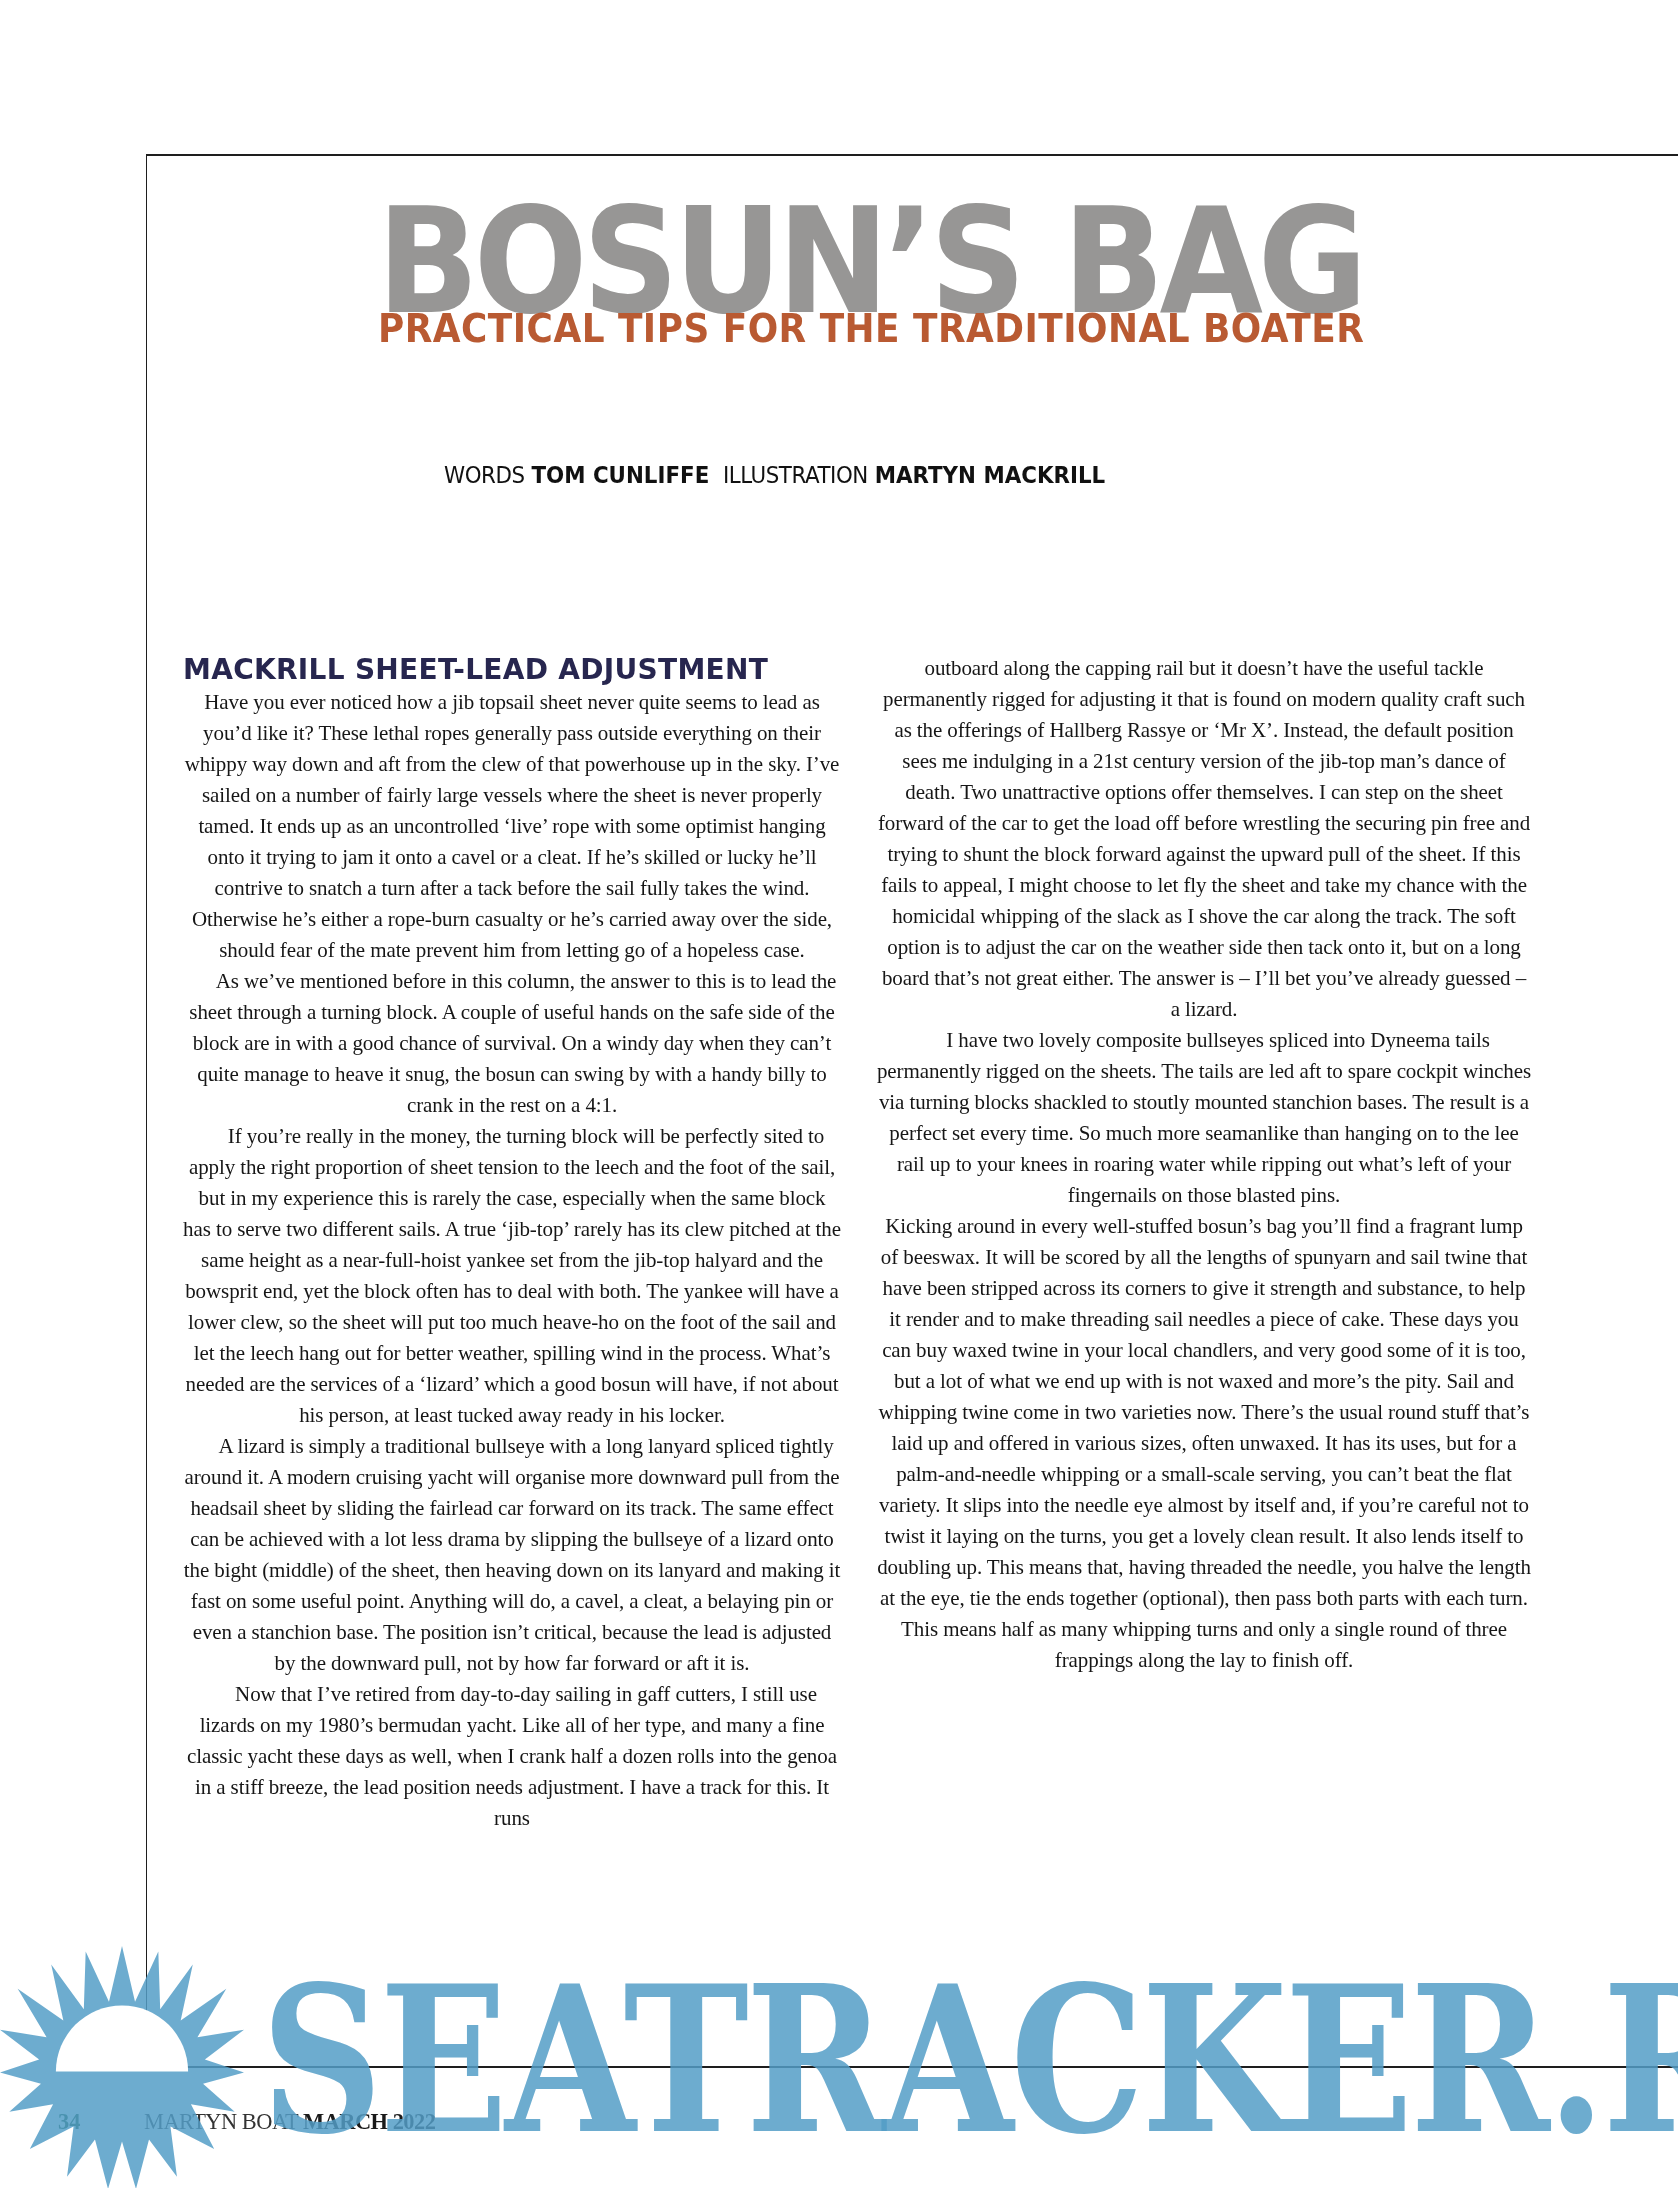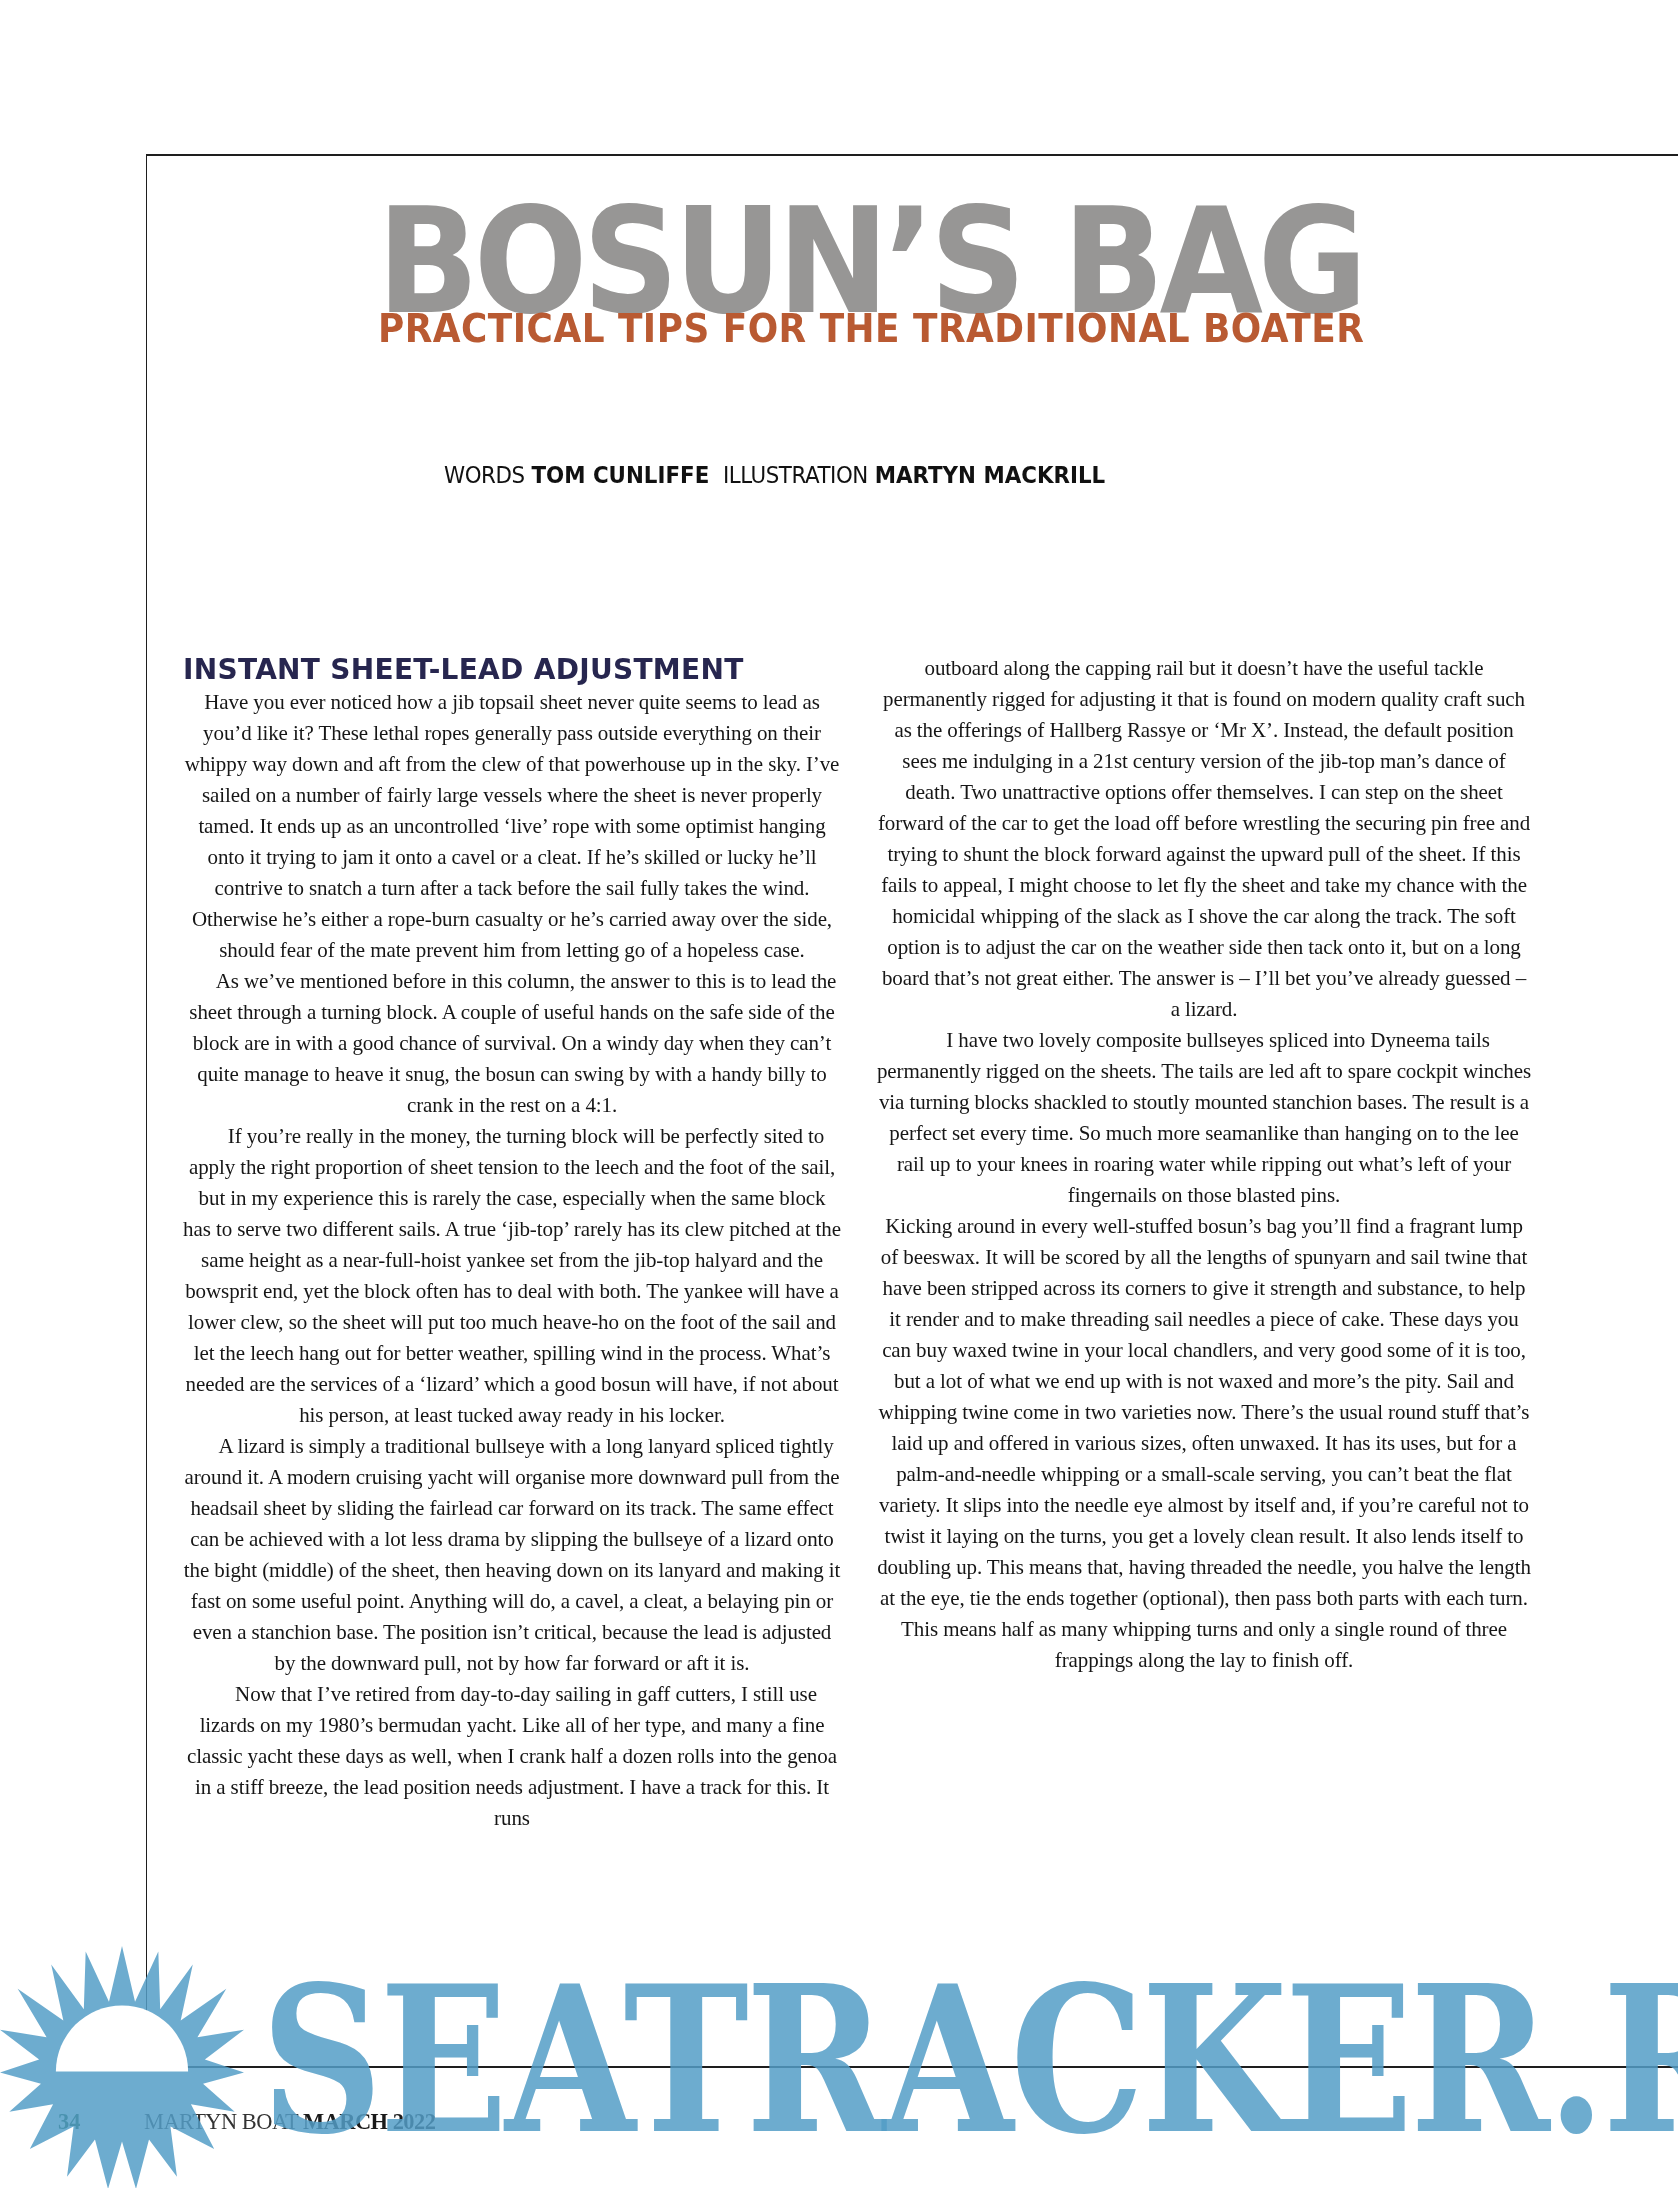--- a/index.html
+++ b/index.html
@@ -79,21 +79,21 @@
 <div class="subtitle">PRACTICAL TIPS FOR THE TRADITIONAL BOATER</div>
 
 <div class="byline">
   <span class="light">WORDS</span>
   <span class="bold">TOM CUNLIFFE</span>&nbsp;
   <span class="light">ILLUSTRATION</span>
   <span class="bold">MARTYN MACKRILL</span>
 </div>
 
 <div class="col col-left">
-  <h2 class="heading">INSTANT SHEET-LEAD ADJUSTMENT</h2>
+  <h2 class="heading">MACKRILL SHEET-LEAD ADJUSTMENT</h2>
   <p class="para">Have you ever noticed how a jib topsail sheet never quite seems to lead as you’d like it? These lethal ropes generally pass outside everything on their whippy way down and aft from the clew of that powerhouse up in the sky. I’ve sailed on a number of fairly large vessels where the sheet is never properly tamed. It ends up as an uncontrolled ‘live’ rope with some optimist hanging onto it trying to jam it onto a cavel or a cleat. If he’s skilled or lucky he’ll contrive to snatch a turn after a tack before the sail fully takes the wind. Otherwise he’s either a rope-burn casualty or he’s carried away over the side, should fear of the mate prevent him from letting go of a hopeless case.</p>
   <p class="para indent">As we’ve mentioned before in this column, the answer to this is to lead the sheet through a turning block. A couple of useful hands on the safe side of the block are in with a good chance of survival. On a windy day when they can’t quite manage to heave it snug, the bosun can swing by with a handy billy to crank in the rest on a 4:1.</p>
   <p class="para indent">If you’re really in the money, the turning block will be perfectly sited to apply the right proportion of sheet tension to the leech and the foot of the sail, but in my experience this is rarely the case, especially when the same block has to serve two different sails. A true ‘jib-top’ rarely has its clew pitched at the same height as a near-full-hoist yankee set from the jib-top halyard and the bowsprit end, yet the block often has to deal with both. The yankee will have a lower clew, so the sheet will put too much heave-ho on the foot of the sail and let the leech hang out for better weather, spilling wind in the process. What’s needed are the services of a ‘lizard’ which a good bosun will have, if not about his person, at least tucked away ready in his locker.</p>
   <p class="para indent">A lizard is simply a traditional bullseye with a long lanyard spliced tightly around it. A modern cruising yacht will organise more downward pull from the headsail sheet by sliding the fairlead car forward on its track. The same effect can be achieved with a lot less drama by slipping the bullseye of a lizard onto the bight (middle) of the sheet, then heaving down on its lanyard and making it fast on some useful point. Anything will do, a cavel, a cleat, a belaying pin or even a stanchion base. The position isn’t critical, because the lead is adjusted by the downward pull, not by how far forward or aft it is.</p>
   <p class="para indent">Now that I’ve retired from day-to-day sailing in gaff cutters, I still use lizards on my 1980’s bermudan yacht. Like all of her type, and many a fine classic yacht these days as well, when I crank half a dozen rolls into the genoa in a stiff breeze, the lead position needs adjustment. I have a track for this. It runs</p>
 </div>
 
 <div class="col col-right">
   <p class="para">outboard along the capping rail but it doesn’t have the useful tackle permanently rigged for adjusting it that is found on modern quality craft such as the offerings of Hallberg Rassye or ‘Mr X’. Instead, the default position sees me indulging in a 21st century version of the jib-top man’s dance of death. Two unattractive options offer themselves. I can step on the sheet forward of the car to get the load off before wrestling the securing pin free and trying to shunt the block forward against the upward pull of the sheet. If this fails to appeal, I might choose to let fly the sheet and take my chance with the homicidal whipping of the slack as I shove the car along the track. The soft option is to adjust the car on the weather side then tack onto it, but on a long board that’s not great either. The answer is – I’ll bet you’ve already guessed – a lizard.</p>
   <p class="para indent">I have two lovely composite bullseyes spliced into Dyneema tails permanently rigged on the sheets. The tails are led aft to spare cockpit winches via turning blocks shackled to stoutly mounted stanchion bases. The result is a perfect set every time. So much more seamanlike than hanging on to the lee rail up to your knees in roaring water while ripping out what’s left of your fingernails on those blasted pins.</p>

